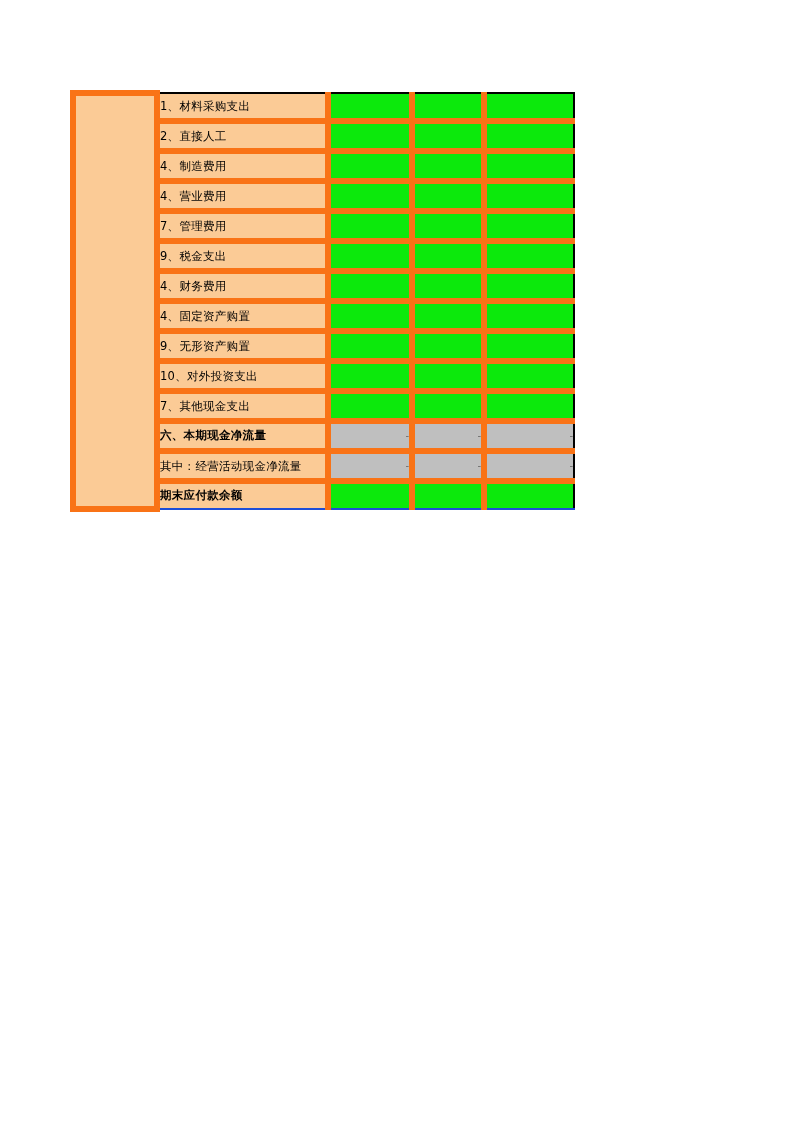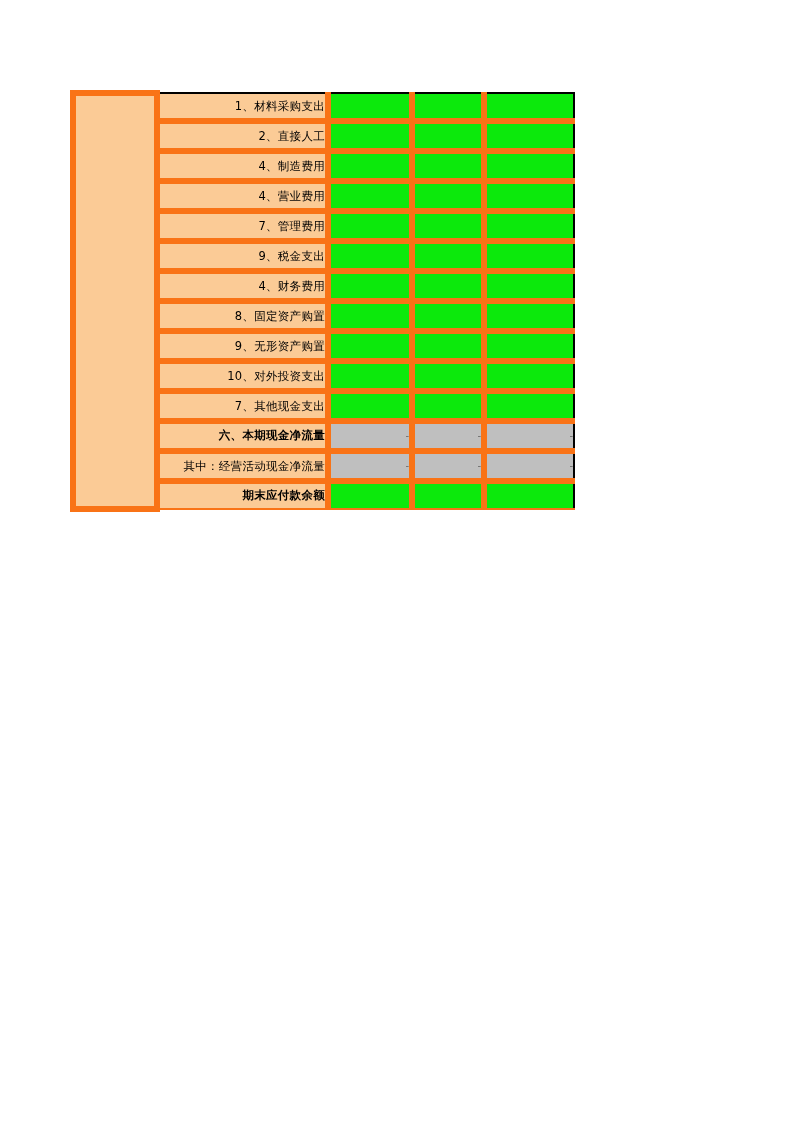--- a/index.html
+++ b/index.html
@@ -68,21 +68,21 @@
   td.spacer-col {
     background: #fbcb96;
     border-left: 3px solid #000000;
     border-top: 2px solid #000000;
     border-bottom: 2px solid #000000;
     border-right: 1px solid #3b2a1a;
   }
 
   
   td.label {
-    text-align: right;
+    text-align: left;
     font-size: 11.5px;
     letter-spacing: 0.3px;
     padding: 0 4px;
   }
   td.label.bold {
     font-weight: bold;
     font-family: Liberation Mono, monospace;
   }
 
   
@@ -93,21 +93,21 @@
     color: #6b6b6b;
   }
 
   
   tr.first-row td:not(.spacer-col) {
     border-top: 2px solid #000000;
   }
   
   tr.final-row td:not(.spacer-col) {
     border-top: 2px solid #000000;
-    border-bottom: 2px solid #f97316;
+    border-bottom: 2px solid #1d4ed8;
   }
   
   tr.block-start td:not(.spacer-col) {
     border-top: 2px solid #000000;
   }
   
   tr td.outer-right {
     border-right: 2px solid #000000;
   }
 </style>
@@ -161,21 +161,21 @@
           <td class="green value"></td>
           <td class="green value outer-right"></td>
         </tr>
         <tr>
           <td class="peach label">4、财务费用</td>
           <td class="green value"></td>
           <td class="green value"></td>
           <td class="green value outer-right"></td>
         </tr>
         <tr>
-          <td class="peach label">8、固定资产购置</td>
+          <td class="peach label">4、固定资产购置</td>
           <td class="green value"></td>
           <td class="green value"></td>
           <td class="green value outer-right"></td>
         </tr>
         <tr>
           <td class="peach label">9、无形资产购置</td>
           <td class="green value"></td>
           <td class="green value"></td>
           <td class="green value outer-right"></td>
         </tr>

